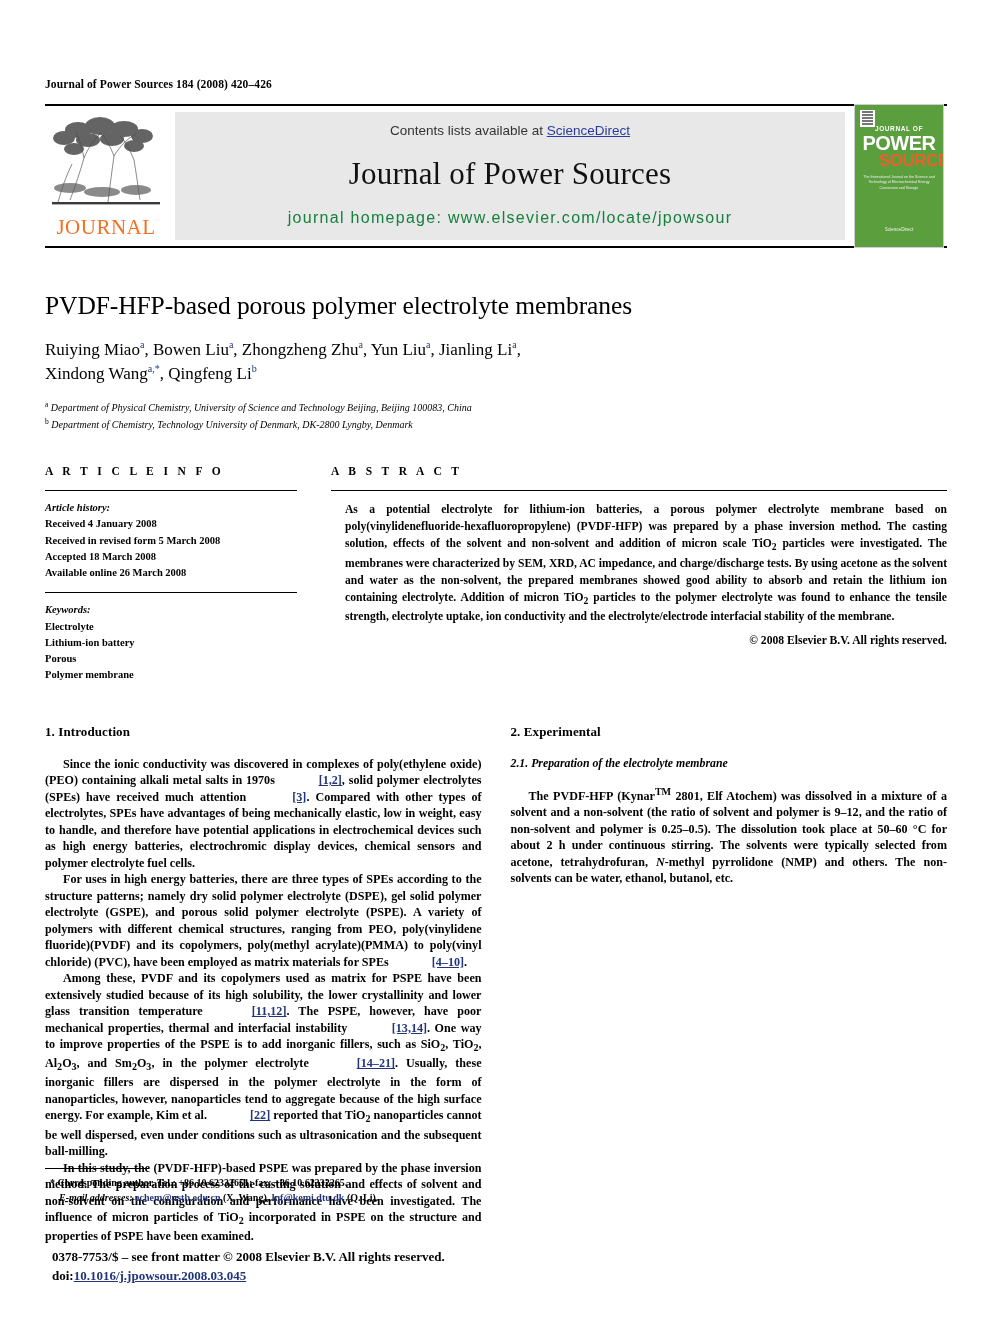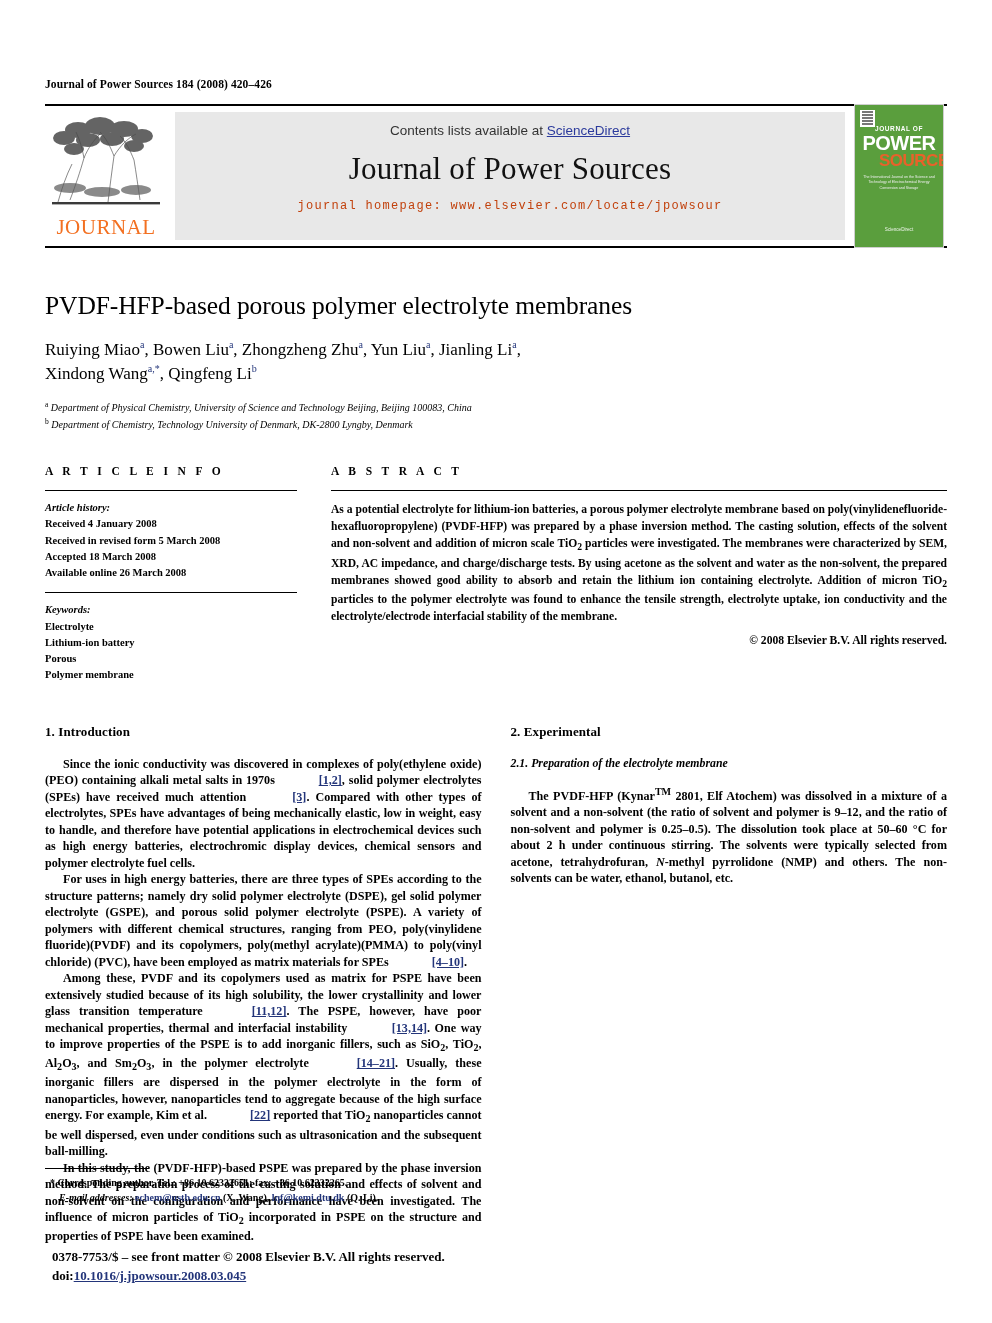--- a/index.html
+++ b/index.html
@@ -61,40 +61,40 @@
     line-height: 1;
   }
   .banner {
     flex: 1 1 auto;
     background: #e8e8e8;
     margin: 0 6px 0 8px;
     display: flex;
     flex-direction: column;
     justify-content: space-between;
     align-items: center;
-    padding: 11px 0 27px 0;
+    padding: 11px 0 13px 0;
     box-sizing: border-box;
   }
   .banner-top {
     font-family: "Liberation Sans", sans-serif;
     font-size: 13.5px;
     color: #333;
   }
   .banner-top .sd-link { color: #2b3a9c; }
   .banner-title {
     font-family: "Liberation Serif", serif;
     font-size: 31px;
     color: #111;
     letter-spacing: 0.2px;
   }
   .banner-bottom {
-    font-family: Liberation Mono, monospace;
-    font-size: 12px;
+    font-family: Liberation Sans, sans-serif;
+    font-size: 16px;
     letter-spacing: 1.3px;
-    color: #c2410c;
+    color: #15803d;
   }
   .cover {
     flex: 0 0 96px;
     width: 96px;
     background: #ffffff;
     display: flex;
     align-items: center;
     justify-content: center;
   }
   .cover-inner {
@@ -209,20 +209,21 @@
   .info-group { padding-top: 9px; padding-bottom: 11px; }
   .info-head { font-size: 10.5px; font-style: italic; font-weight: bold; line-height:1.55; }
   .info-line { font-size: 10.5px; line-height: 1.55; font-weight: bold; }
   .kw-group { padding-top: 9px; }
   .abstract-body {
     padding-top: 10px;
     font-size: 11.6px;
     line-height: 1.47;
     text-align: justify;
     font-weight: bold;
+    margin-left: 14px;
   }
   .copyright {
     text-align: right;
     font-size: 11.6px;
     font-weight: bold;
     padding-top: 9px;
   }
 
   
   .body-cols {

